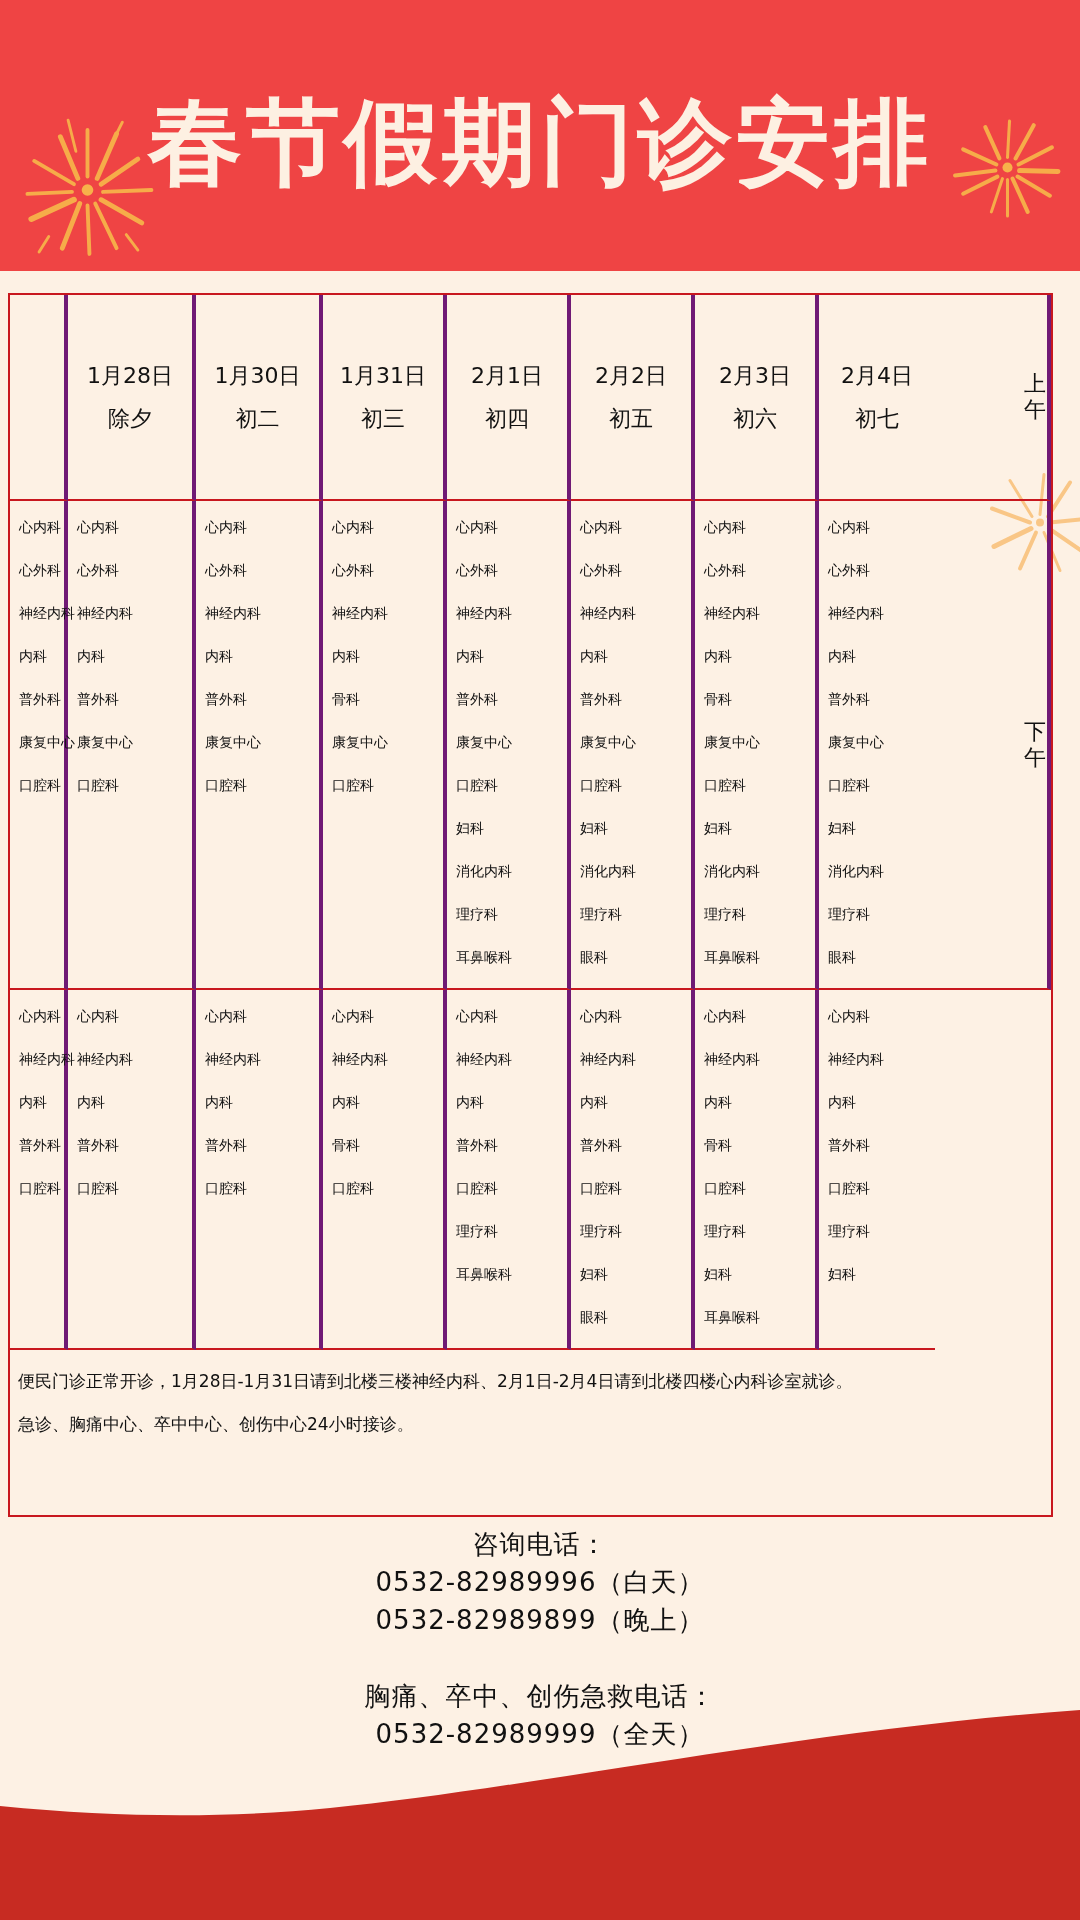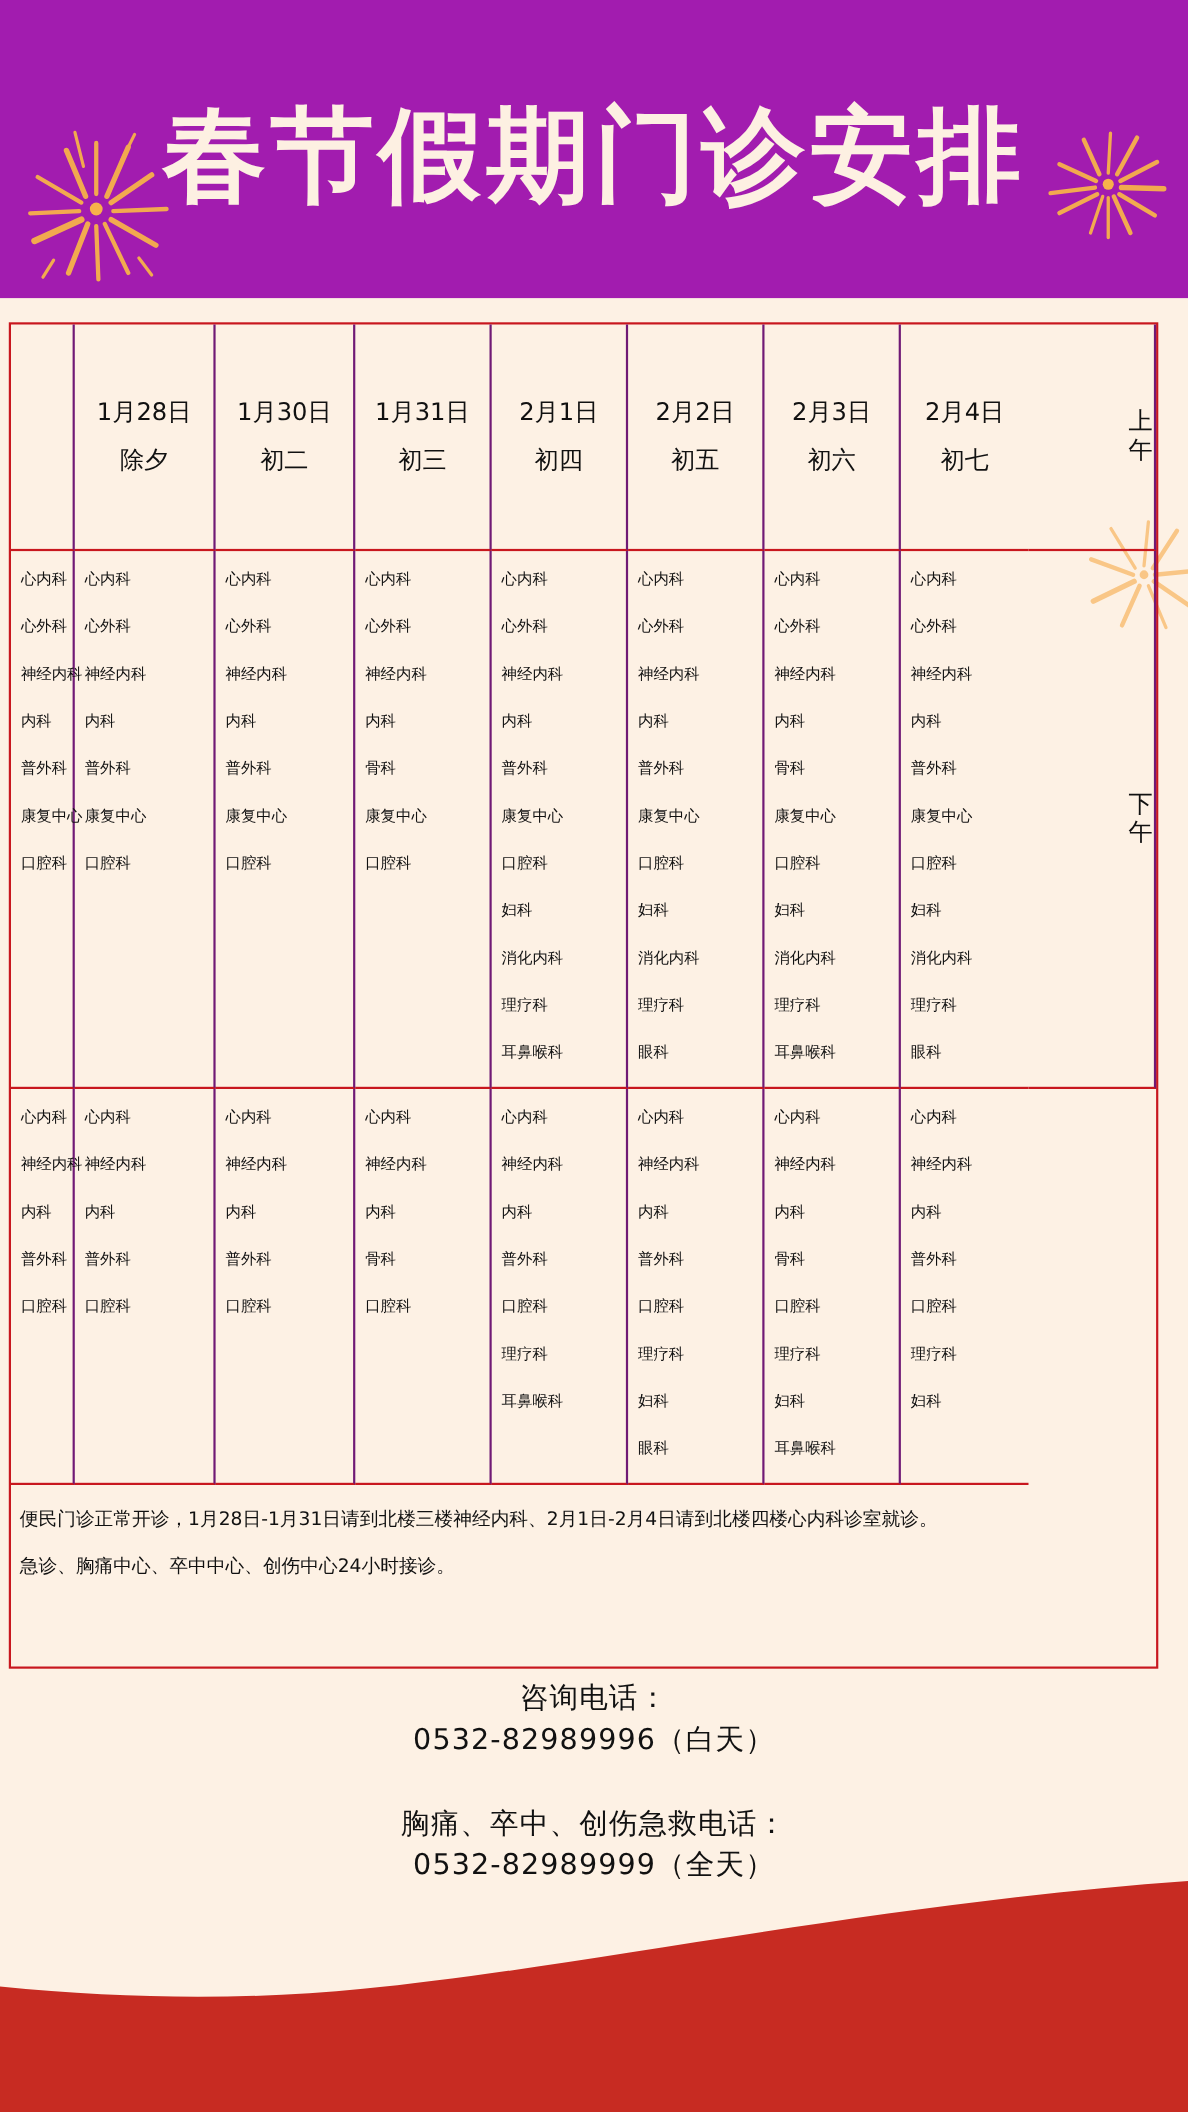--- a/index.html
+++ b/index.html
@@ -4,40 +4,40 @@
 <style>
   html, body { margin:0; padding:0; }
   body {
     width:1080px; height:1920px; overflow:hidden; position:relative;
     background:#fdf1e4;
     font-family:"DejaVu Sans","Liberation Sans",sans-serif;
     color:#111;
   }
   .header {
     position:absolute; left:0; top:0; width:1080px; height:271px;
-    background:#a21caf;
+    background:#ef4444;
   }
   .title {
     position:absolute; left:0; right:0; top:88px; text-align:center;
     font-size:94px; font-weight:bold; color:#fdf0e2; letter-spacing:4px;
     line-height:110px;
   }
   .firework { position:absolute; }
   .table-wrap {
     position:absolute; left:8px; top:293px; width:1045px; height:1224px;
     border:2px solid #c8171e; box-sizing:border-box;
   }
   .grid {
     position:absolute; left:0; top:0; width:100%;
     display:grid;
     grid-template-columns:58px 128px 127px 124px 124px 124px 124px 116px 116px;
     grid-template-rows:206px 489px 360px;
   }
   .cell {
-    border-right:2px solid #701a75; border-bottom:2px solid #c8171e;
+    border-right:4px solid #701a75; border-bottom:2px solid #c8171e;
     box-sizing:border-box; position:relative;
   }
   .cell.last { border-right:none; }
   .hdr-cell {
     display:flex; flex-direction:column; align-items:center; justify-content:center;
     font-size:22px; line-height:43px;
   }
   .period-cell {
     display:flex; align-items:center; justify-content:flex-end;
   }
@@ -351,20 +351,21 @@
 
   <div class="notes">
     <p>便民门诊正常开诊，1月28日-1月31日请到北楼三楼神经内科、2月1日-2月4日请到北楼四楼心内科诊室就诊。</p>
     <p>急诊、胸痛中心、卒中中心、创伤中心24小时接诊。</p>
   </div>
 </div>
 
 <div class="contact">
   <div>咨询电话：</div>
   <div>0532-82989996（白天）</div>
+  <div>0532-82989899（晚上）</div>
   <div class="gap"></div>
   <div>胸痛、卒中、创伤急救电话：</div>
   <div>0532-82989999（全天）</div>
 </div>
 
 <svg class="wave" viewBox="0 0 1080 230" preserveAspectRatio="none">
   <path d="M0,116 C120,128 230,128 330,118 C520,100 800,40 1080,20 L1080,230 L0,230 Z" fill="#c72b22"></path>
 </svg>
 
 </body></html>

